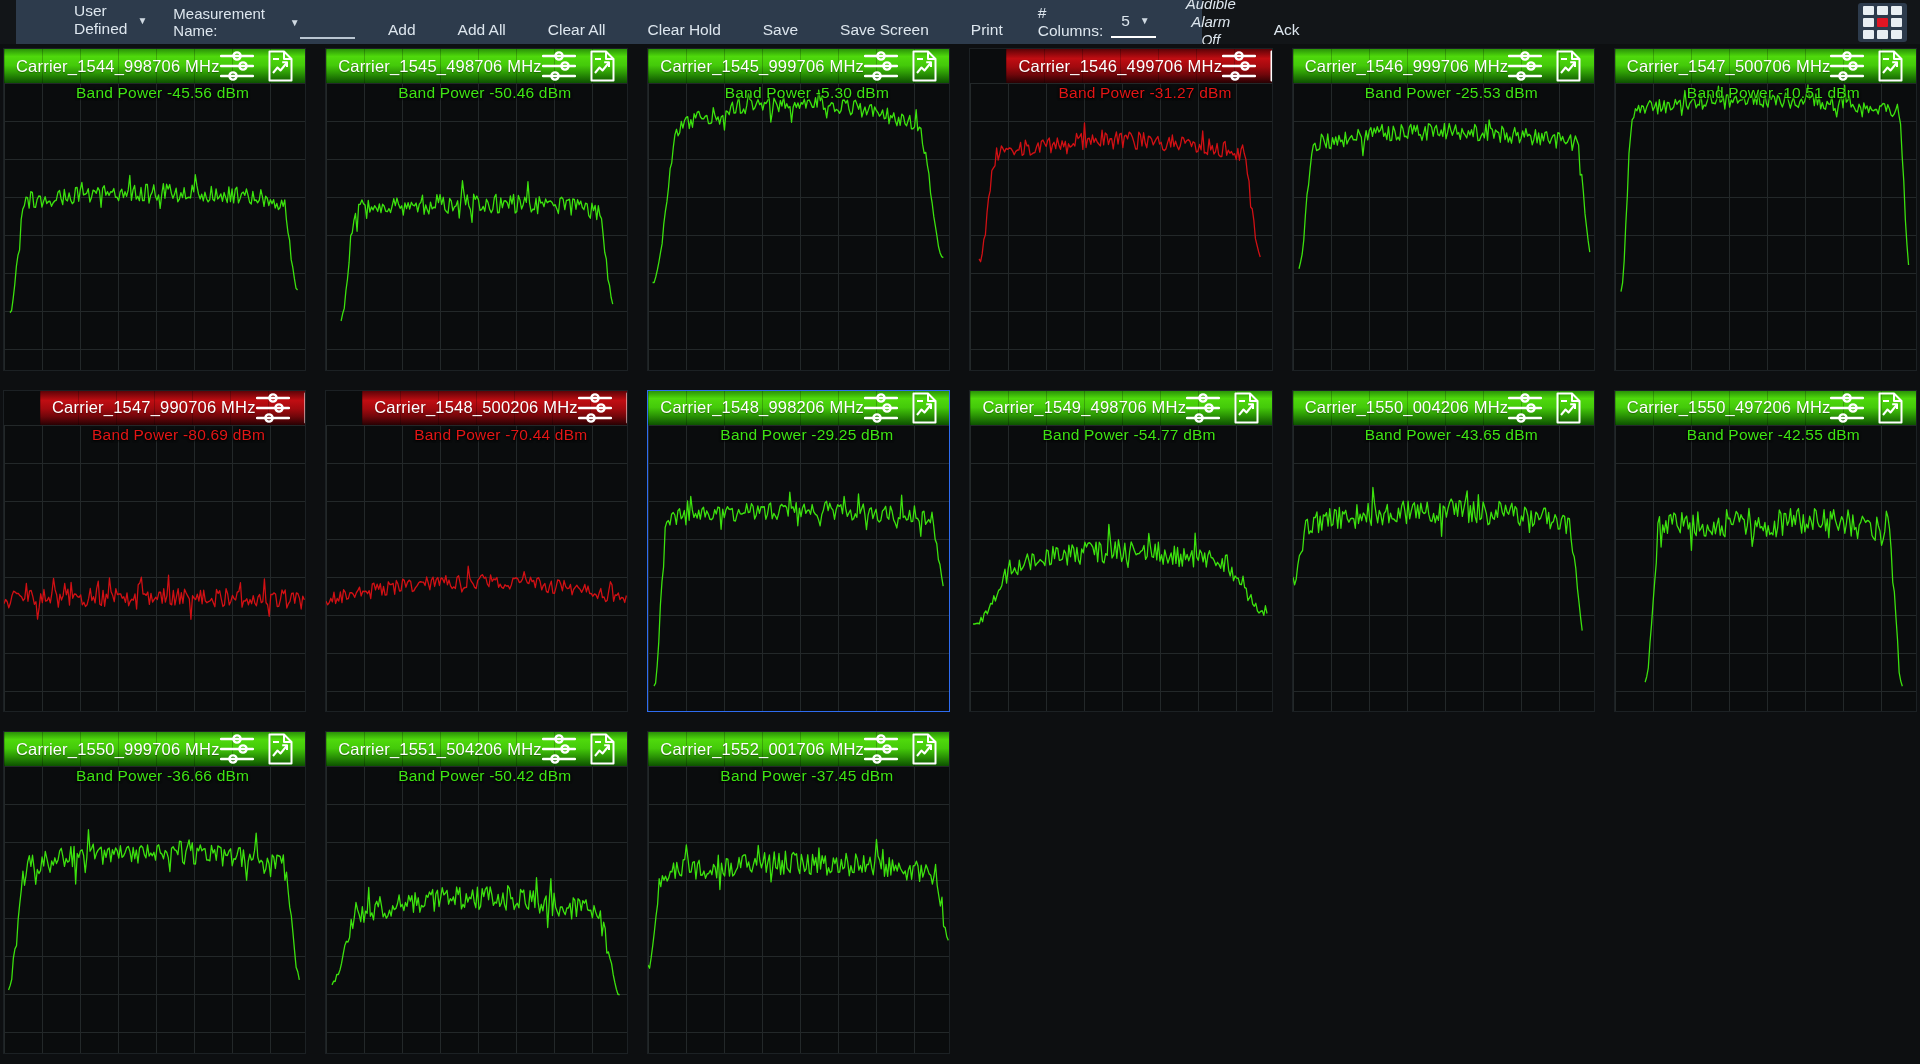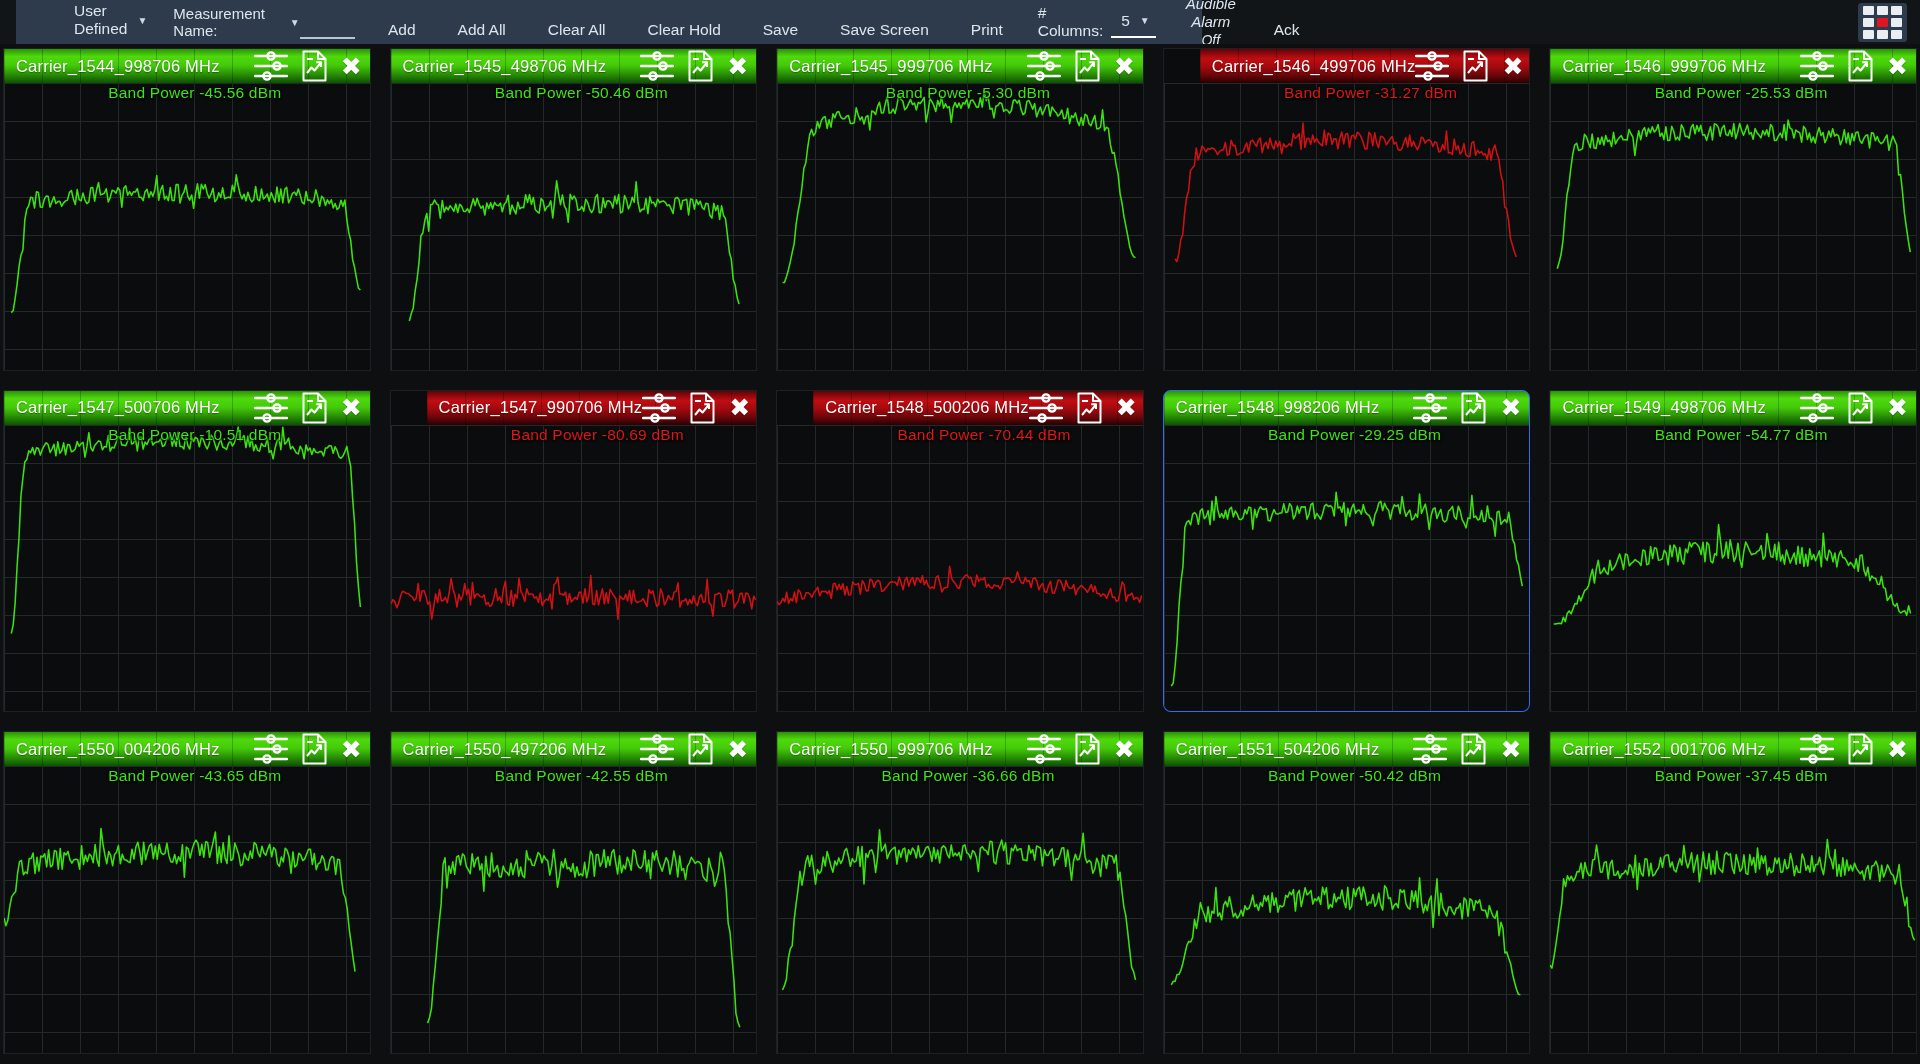--- a/index.html
+++ b/index.html
@@ -31,25 +31,25 @@
 
   .layout-btn { position:absolute; right:13px; top:3px; width:49px; height:39px;
                 background:#2d3b4c; border-radius:3px; display:grid;
                 grid-template-columns:repeat(3,11px); grid-template-rows:repeat(3,9px);
                 gap:3px; align-content:center; justify-content:center; }
   .layout-sq { background:#e8eef2; border-radius:1px; }
   .layout-sq.red { background:#e01523; }
 
   
   .grid { position:absolute; top:44px; left:0; width:1920px; height:1014px;
-          padding:4px 3px; display:grid; grid-template-columns:repeat(5,1fr);
+          padding:4px 3px; display:grid; grid-template-columns:repeat(6,1fr);
           grid-template-rows:repeat(3,1fr); gap:19px; background:#0d0f11; }
   .panel { position:relative; background:#0a0c0d; border:1px solid #1c2124;
            display:flex; flex-direction:column; overflow:hidden; }
-  .panel.selected { outline:4px solid #2e6cf0; outline-offset:-4px;border-radius:8px; }
+  .panel.selected { outline:4px solid #2e6cf0; outline-offset:-4px; }
 
   .phead { height:34px; flex:0 0 34px; display:flex; align-items:center;
            padding:0 6px 0 12px; position:relative; }
   .phead.green { background:linear-gradient(180deg,#2a9207 0%,#4fd90c 22%,#44ca0a 48%,#2b9505 72%,#0d5200 100%); }
   .phead.red   { background:linear-gradient(180deg,#5e0307 0%,#c00d12 28%,#a30a0f 52%,#6e060a 76%,#280103 100%);margin-left:36px; }
   .phead::after { content:""; position:absolute; inset:0;
            background:linear-gradient(to right, rgba(0,0,0,0.22) 1px, transparent 1px);
            background-size:38px 100%; pointer-events:none; }
   .ptitle { color:#ffffff; font-size:16.5px; letter-spacing:0.2px; flex:1;
             white-space:nowrap; text-shadow:0 1px 1px rgba(0,0,0,0.35); z-index:1; }

